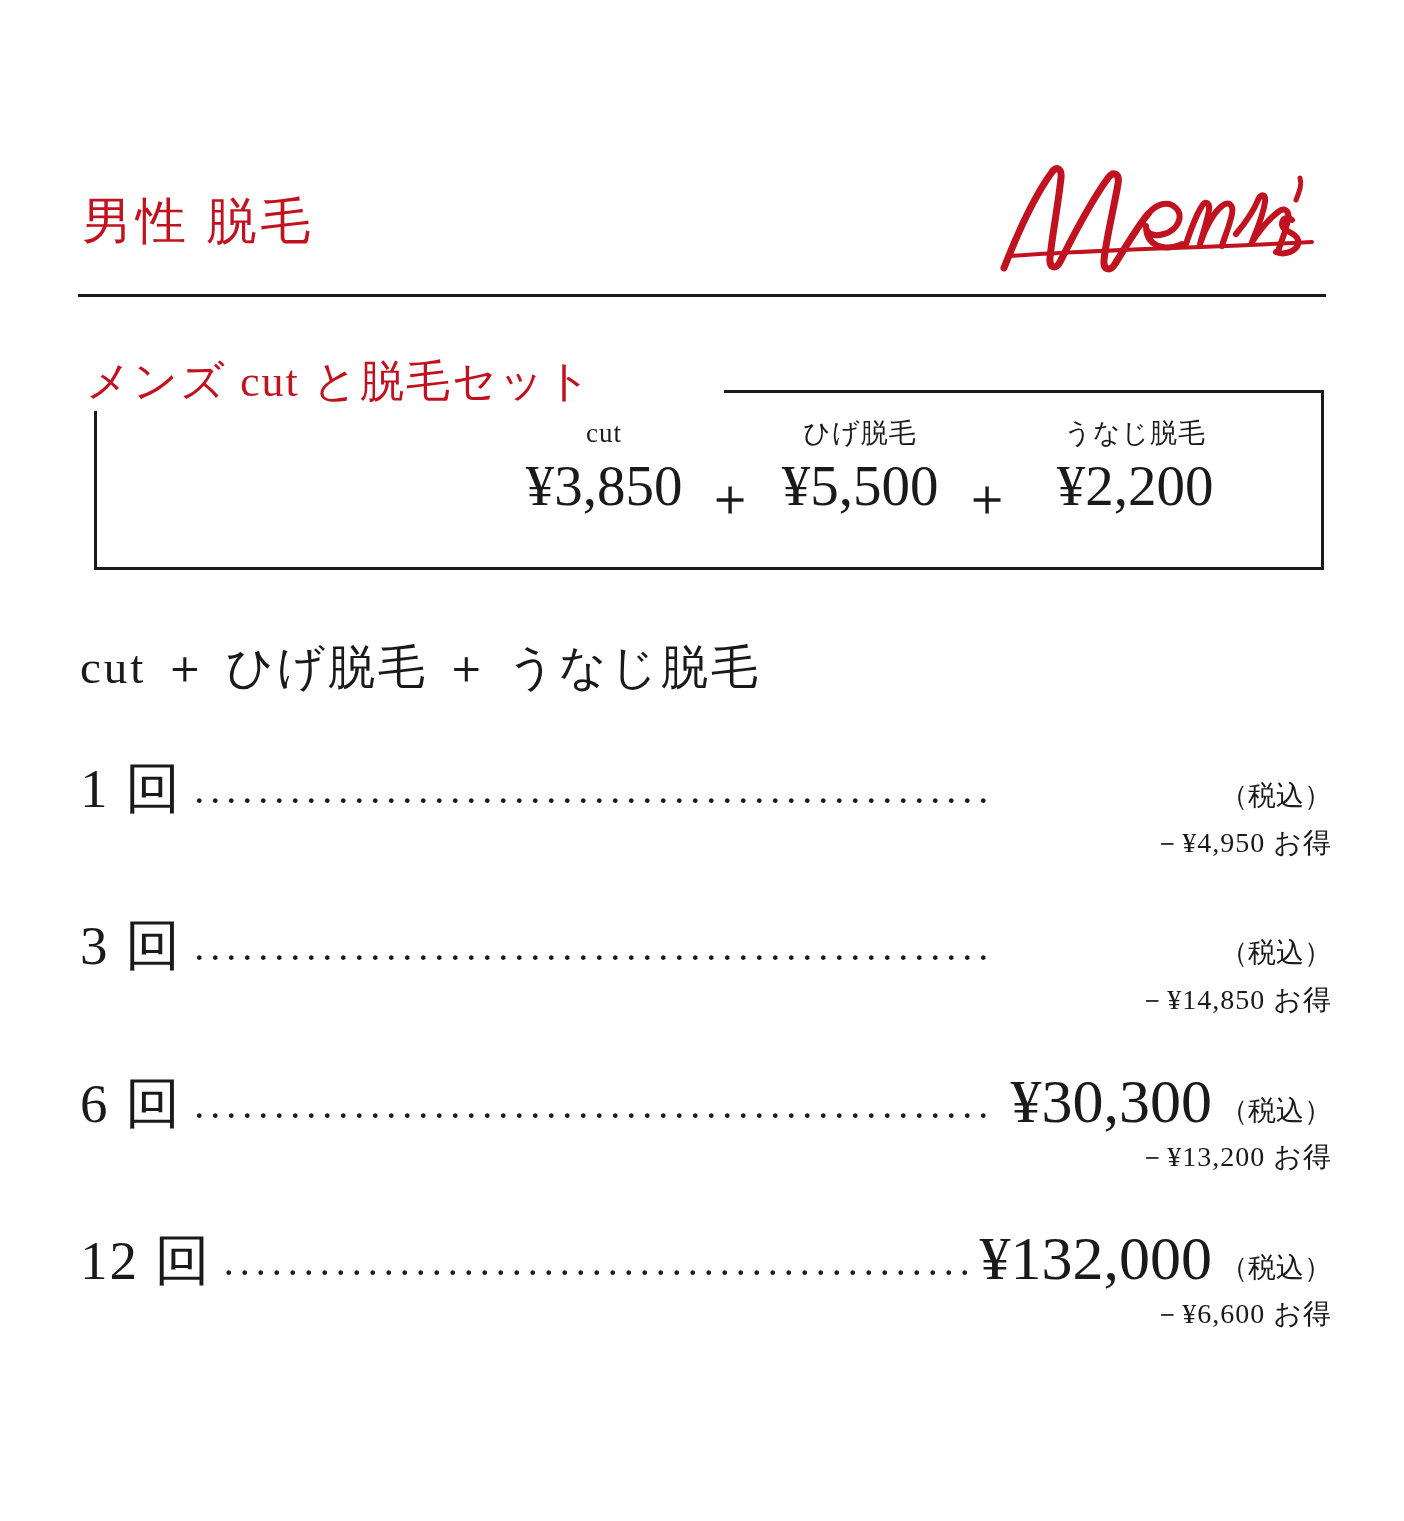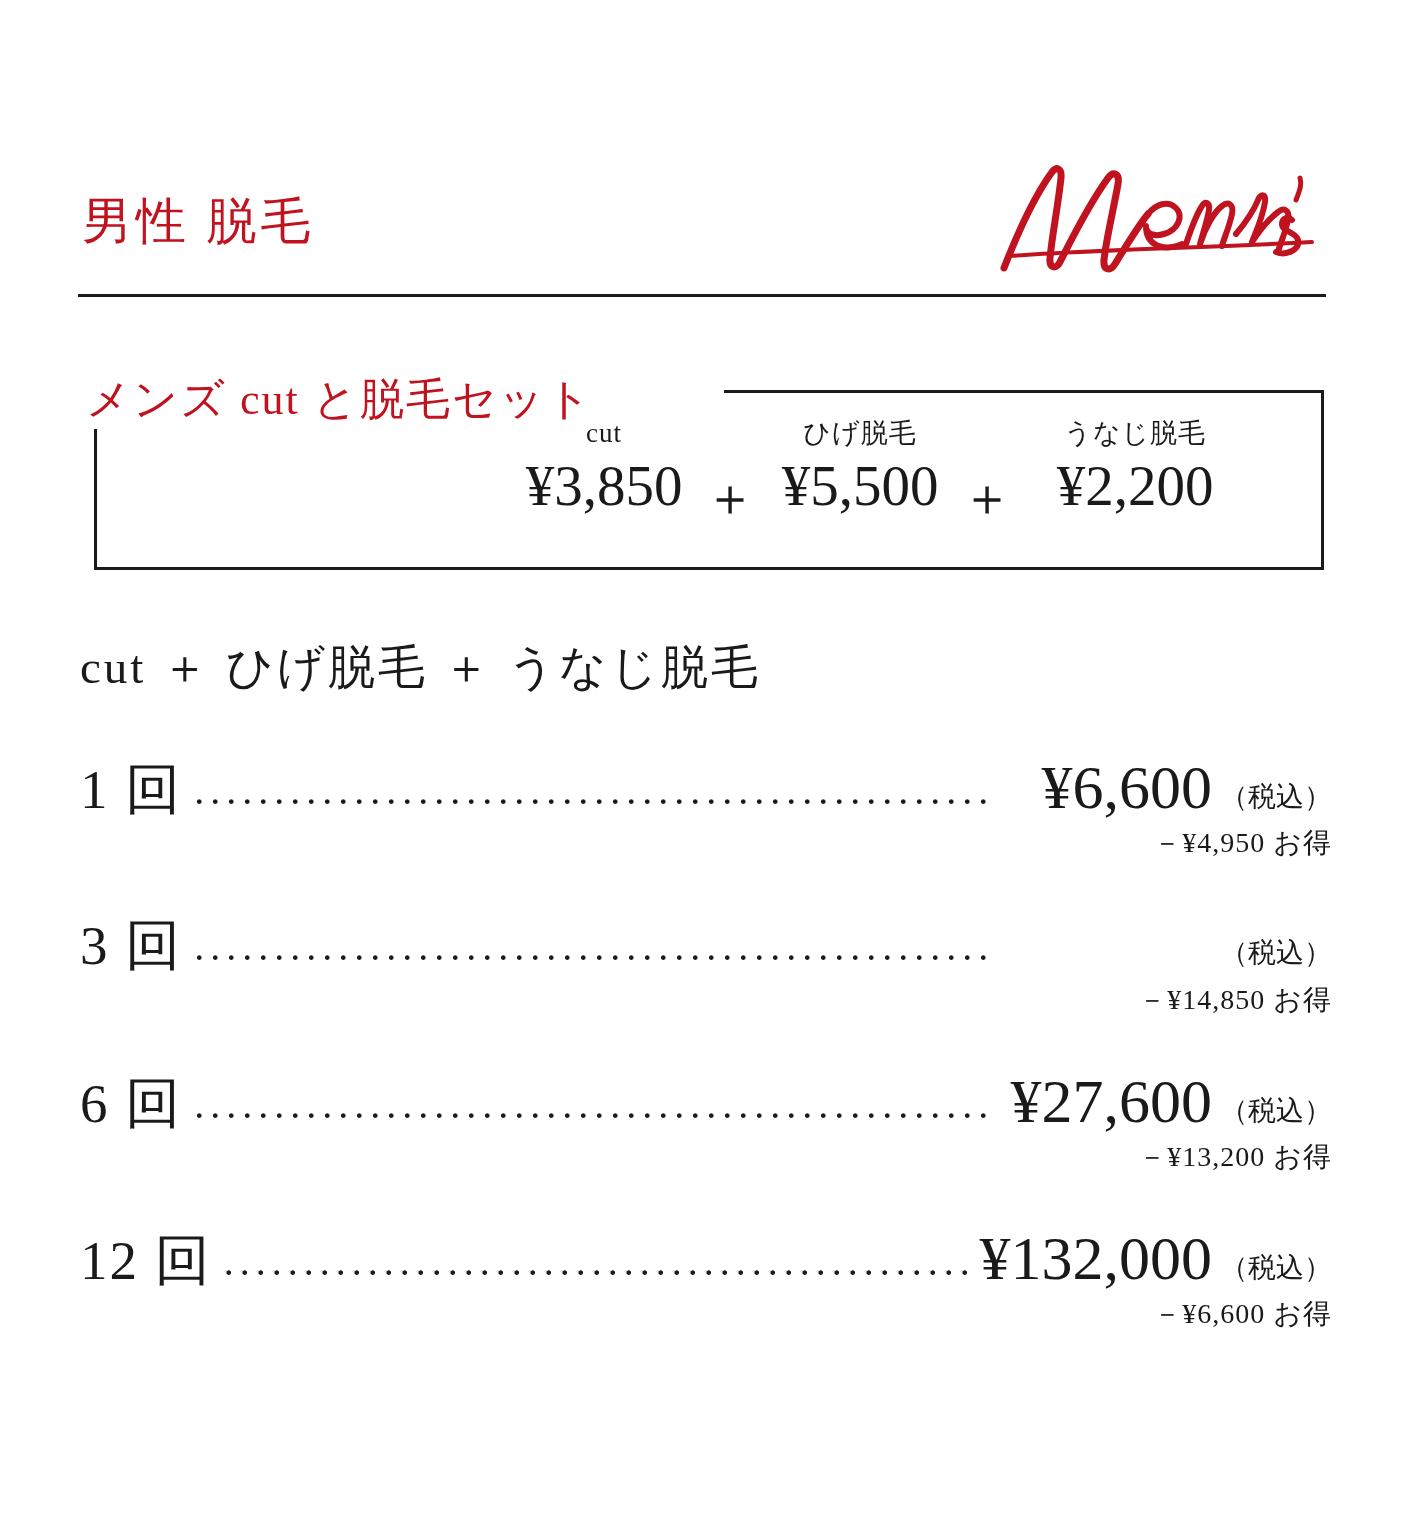--- a/index.html
+++ b/index.html
@@ -69,21 +69,20 @@
     left: 8px;
     top: 0px;
     font-size: 44px;
     letter-spacing: 2px;
     color: #c0121f;
     white-space: nowrap;
     z-index: 3;
     background: #ffffff;
     padding-right: 14px;
     font-family: "Liberation Serif", "DejaVu Serif", serif;
-    margin-top: 18px;
   }
   
   .setbox {
     position: absolute;
     left: 16px;
     top: 38px;
     width: 1230px;
     height: 180px;
     border: 3px solid #1a1a1a;
     box-sizing: border-box;
@@ -263,40 +262,39 @@
   </div>
 
   <div class="combo-heading">cut ＋ ひげ脱毛 ＋ うなじ脱毛</div>
 
   <div class="pricelist">
 
     <div class="prow">
       <div class="prow-main">
         <span class="prow-times">1 回</span>
         <span class="prow-dots">..................................................</span>
-        <span class="prow-price">¥6,600</span>
         <span class="prow-tax">（税込）</span>
       </div>
       <div class="prow-save">－¥4,950 お得</div>
     </div>
 
     <div class="prow">
       <div class="prow-main">
         <span class="prow-times">3 回</span>
         <span class="prow-dots">..................................................</span>
         <span class="prow-tax">（税込）</span>
       </div>
       <div class="prow-save">－¥14,850 お得</div>
     </div>
 
     <div class="prow">
       <div class="prow-main">
         <span class="prow-times">6 回</span>
         <span class="prow-dots">..................................................</span>
-        <span class="prow-price">¥27,600</span>
+        <span class="prow-price">¥30,300</span>
         <span class="prow-tax">（税込）</span>
       </div>
       <div class="prow-save">－¥13,200 お得</div>
     </div>
 
     <div class="prow">
       <div class="prow-main">
         <span class="prow-times">12 回</span>
         <span class="prow-dots">..................................................</span>
         <span class="prow-price">¥132,000</span>

